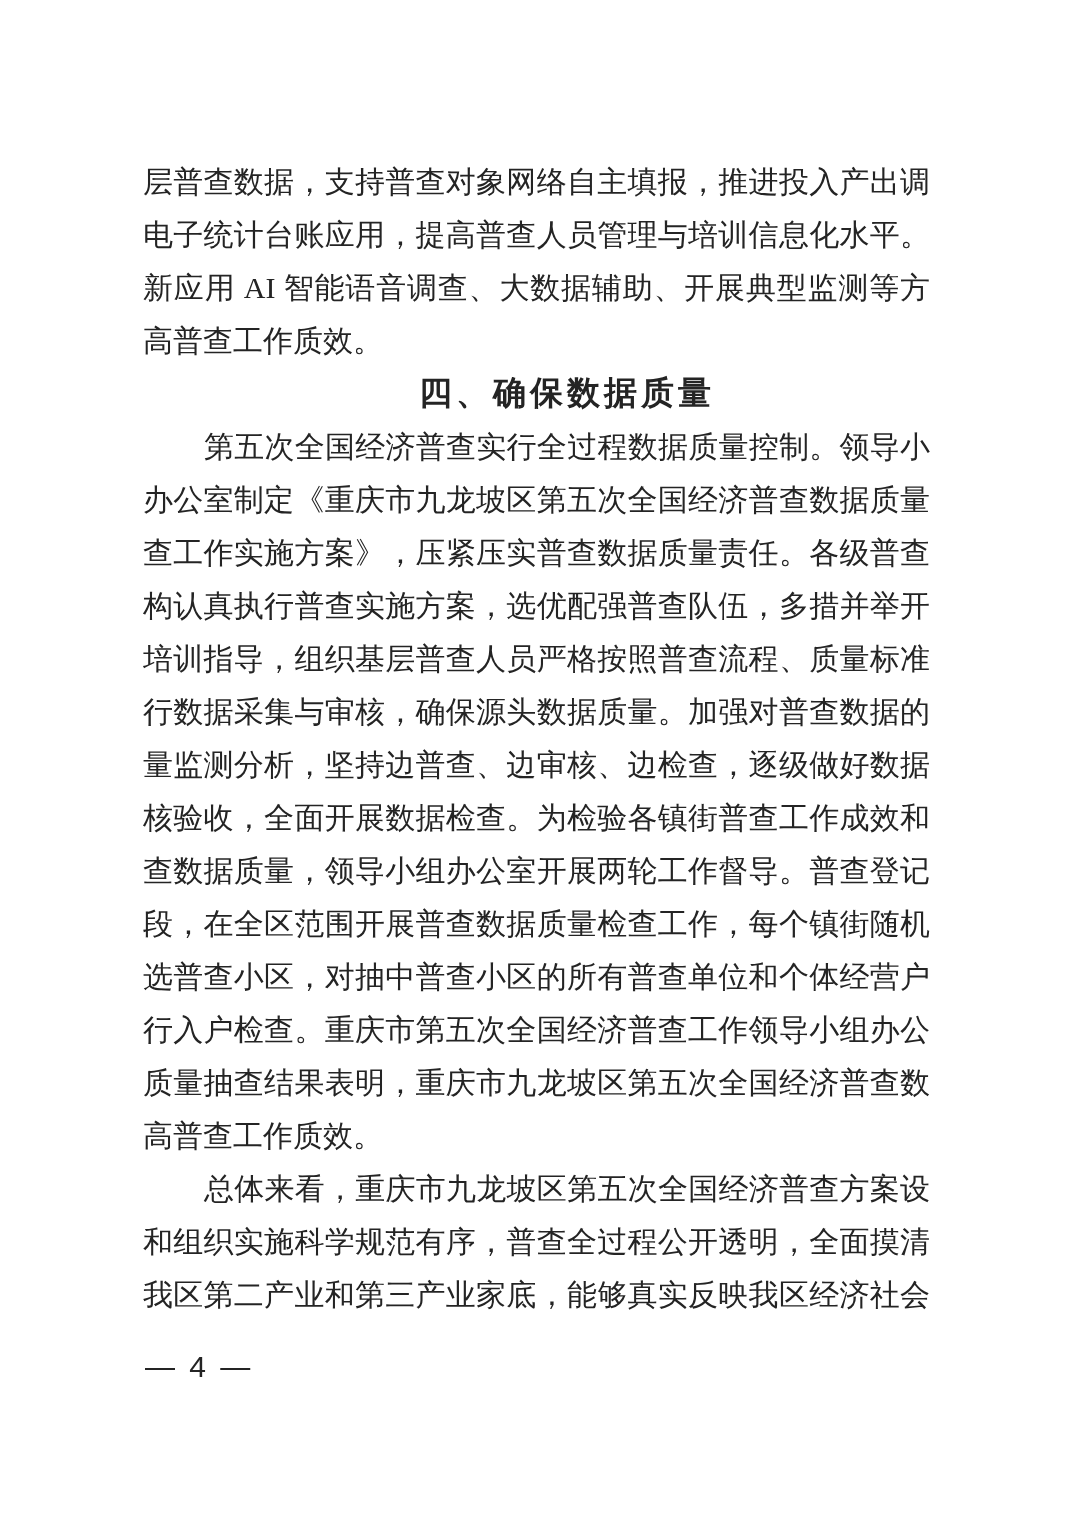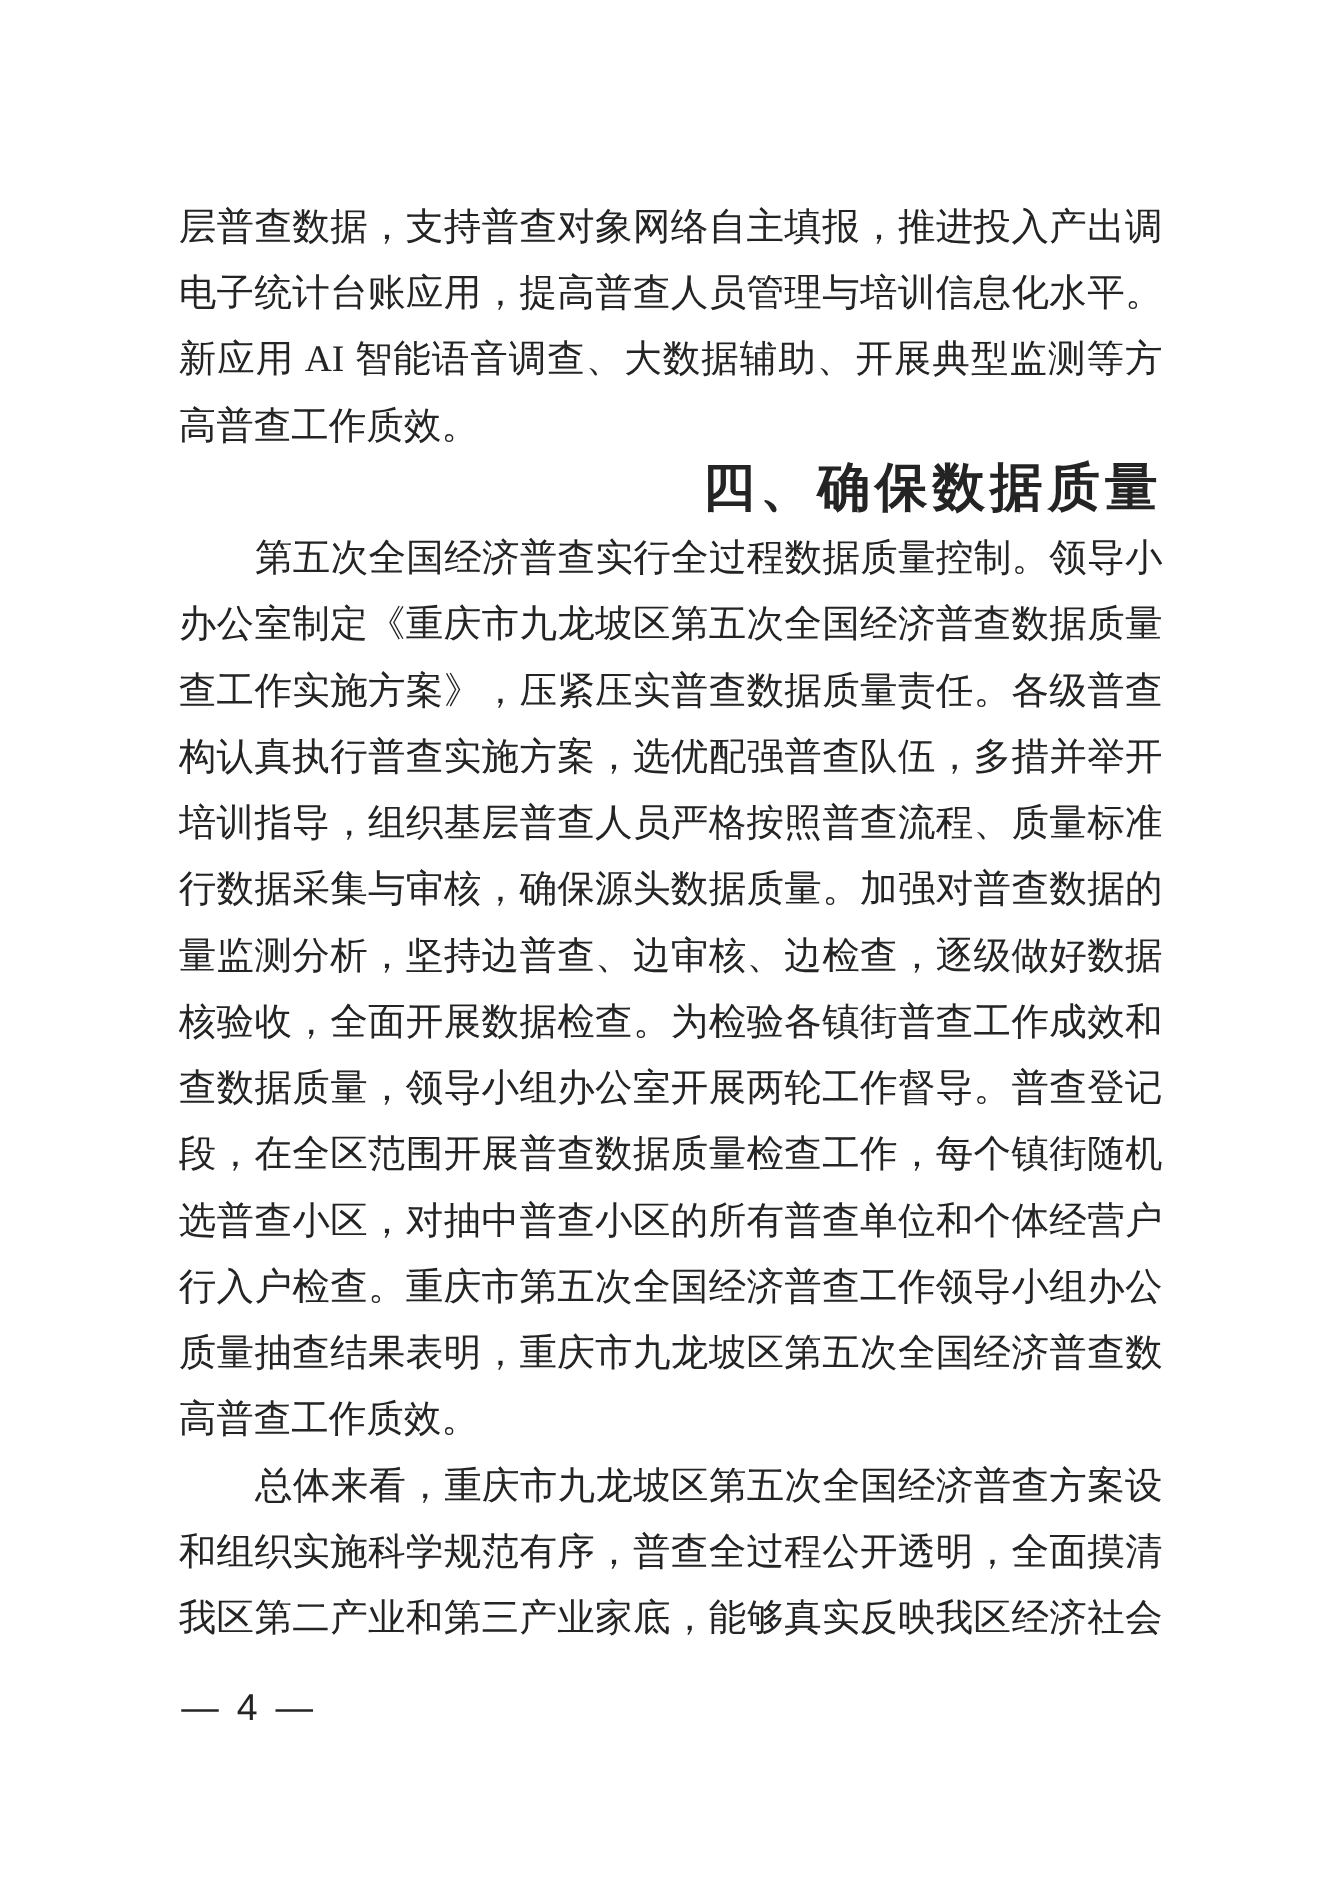--- a/index.html
+++ b/index.html
@@ -30,25 +30,25 @@
   .ln.fill::after {
     content: "";
     display: inline-block;
     width: 100%;
     height: 0;
     vertical-align: top;
   }
   .ln.indent { text-indent: 61px; }
   .ln.short { text-align: left; }
   .ln.heading {
-    font-family: Liberation Mono, monospace;
+    font-family: Liberation Serif, serif;
     font-weight: 700;
-    font-size: 42px;
+    font-size: 33px;
     letter-spacing: 4px;
-    text-align: right;
+    text-align: center;
     padding-left: 61px;
   }
   .footer {
     position: absolute;
     left: 145px;
     top: 1350px;
     font-size: 30px;
     letter-spacing: 3px;
     font-family: "Liberation Sans", "DejaVu Sans", sans-serif;
     color: #242424;

